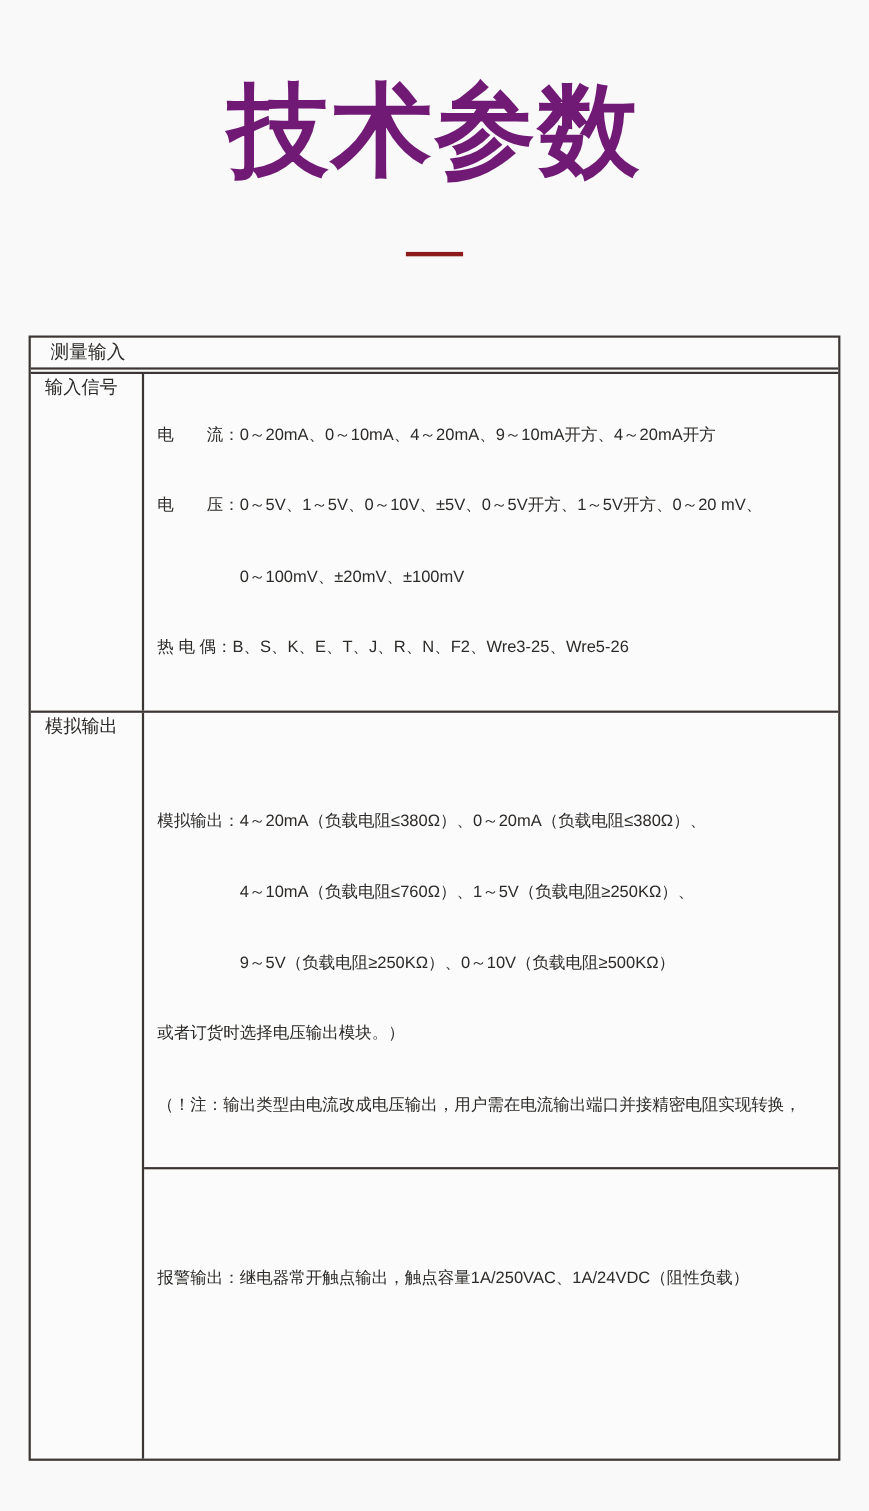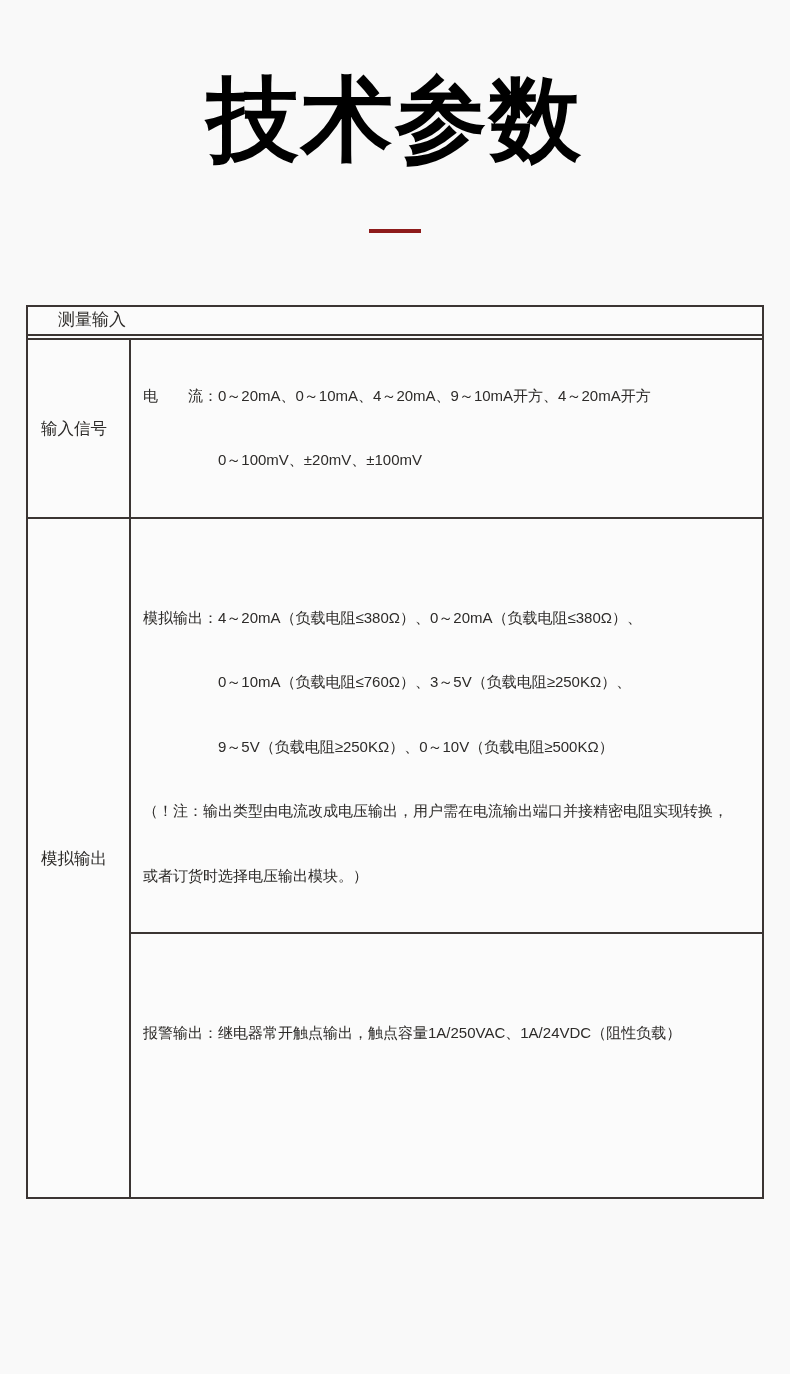--- a/index.html
+++ b/index.html
@@ -7,45 +7,45 @@
     width:790px;min-height:1374px;background:#f9f9f9;
     font-family:"Liberation Sans","DejaVu Sans",sans-serif;
     color:#2d2b29;
   }
   .page{width:790px;margin:0 auto;padding-bottom:40px;}
 
   
   .title{
     margin:0;padding-top:68px;text-align:center;
     font-size:92px;line-height:1.12;font-weight:900;
-    color:#000000;letter-spacing:2px;
+    color:#701a75;letter-spacing:2px;
   }
   .accent-line{
     width:52px;height:4px;margin:58px auto 0;background:#8e1b1b;
   }
 
   
   .spec{
     width:738px;margin:72px auto 0;box-sizing:border-box;
     border:2px solid #3b3533;background:#fbfbfb;
     font-size:15px;line-height:21.5px;
   }
   .r{display:flex;border-bottom:2px solid #3b3533;}
   .r:last-child{border-bottom:none;}
   .sec{
-    display:block;padding:2px 8px 3px 30px;font-size:17px;
+    display:block;padding:2px 8px 3px 18px;font-size:17px;
     border-bottom:6px double #3b3533;white-space:pre-wrap;
   }
   .lbl{
     flex:0 0 103px;box-sizing:border-box;max-width:103px;
     border-right:2px solid #3b3533;
     padding-left:13px;font-size:16.5px;
     display:flex;align-items:center;white-space:pre-wrap;
   }
-  .lbl.top{align-items:center;padding-top:2px;}
+  .lbl.top{align-items:flex-start;padding-top:2px;}
   .lbl .lblin{display:block;}
   .val{
     flex:1;box-sizing:border-box;padding:2px 8px 3px 12px;
     white-space:pre-wrap;
   }
   .val.nopad{padding:0;}
   .subrow{padding:2px 3px 3px 12px;border-bottom:2px solid #3b3533;white-space:pre-wrap;}
   .subrow:last-child{border-bottom:none;}
   .t{display:block;}
 </style>
@@ -58,34 +58,36 @@
   <div class="accent-line"></div>
 
   <div class="spec">
 
     <div class="sec">测量输入</div>
 
     <div class="r">
       <div class="lbl top"><span class="lblin">输入信号</span></div>
       <div class="val">
         <span class="t">电　　流：0～20mA、0～10mA、4～20mA、9～10mA开方、4～20mA开方</span>
+        <span class="t">电　　压：0～5V、1～5V、0～10V、±5V、0～5V开方、1～5V开方、0～20 mV、</span>
         <span class="t">　　　　　0～100mV、±20mV、±100mV</span>
+        <span class="t">热 电 偶：B、S、K、E、T、J、R、N、F2、Wre3-25、Wre5-26</span>
       </div>
     </div>
 
 
     <div class="r">
       <div class="lbl top"><span class="lblin">模拟输出</span></div>
       <div class="val nopad">
         <div class="subrow">
           <span class="t">模拟输出：4～20mA（负载电阻≤380Ω）、0～20mA（负载电阻≤380Ω）、</span>
-          <span class="t">　　　　　0～10mA（负载电阻≤760Ω）、3～5V（负载电阻≥250KΩ）、</span>
+          <span class="t">　　　　　4～10mA（负载电阻≤760Ω）、1～5V（负载电阻≥250KΩ）、</span>
           <span class="t">　　　　　9～5V（负载电阻≥250KΩ）、0～10V（负载电阻≥500KΩ）</span>
+          <span class="t">或者订货时选择电压输出模块。）</span>
           <span class="t">（！注：输出类型由电流改成电压输出，用户需在电流输出端口并接精密电阻实现转换，</span>
-          <span class="t">或者订货时选择电压输出模块。）</span>
         </div>
         <div class="subrow">
           <span class="t">报警输出：继电器常开触点输出，触点容量1A/250VAC、1A/24VDC（阻性负载）</span>
           
         </div>
         
         
       </div>
     </div>
 

